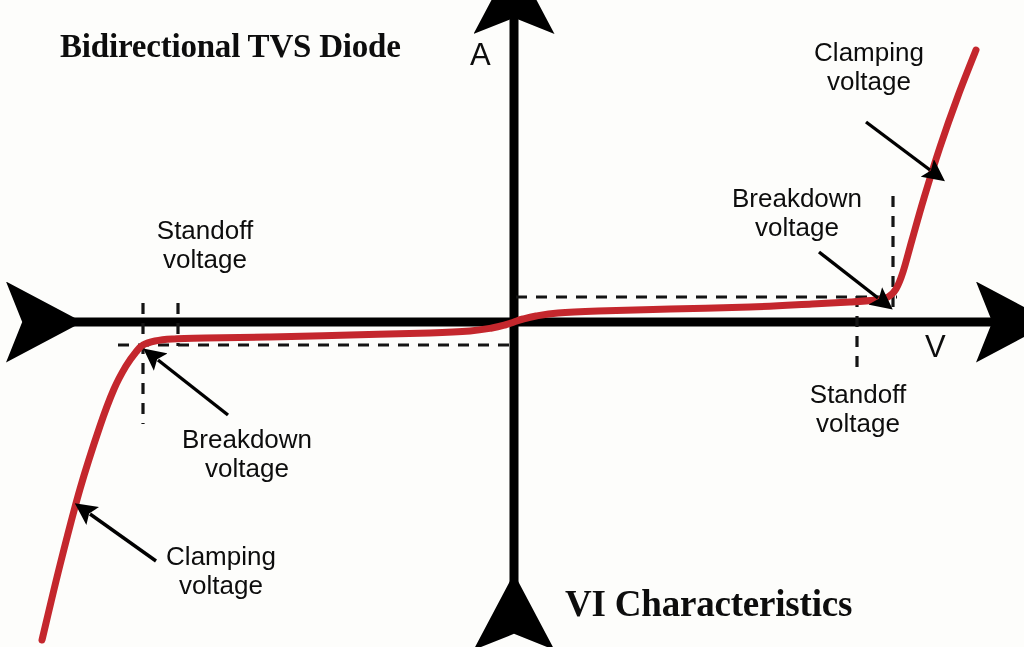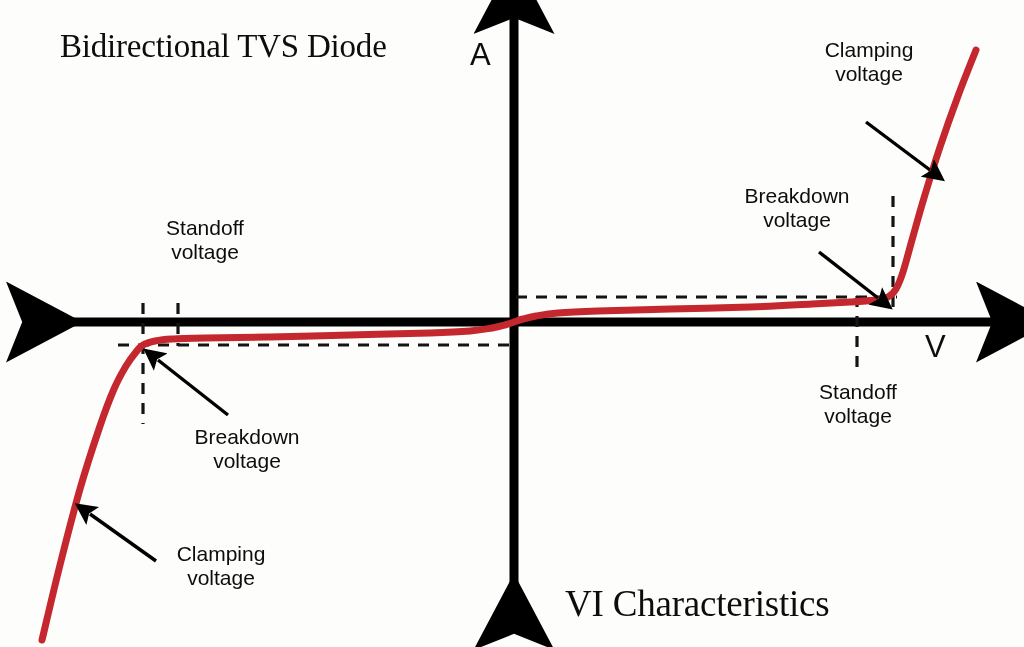--- a/index.html
+++ b/index.html
@@ -24,21 +24,21 @@
     height: 647px;
   }
   .lbl {
     position: absolute;
     color: #0d0d0d;
     white-space: pre;
     line-height: 1.12;
   }
   .lbl-serif {
     font-family: "Liberation Serif", serif;
-    font-weight: normal;
+    font-weight: bold;
   }
   .lbl-sans {
     font-family: "Liberation Sans", sans-serif;
     font-weight: 400;
   }
   .ctr { text-align: center; transform: translateX(-50%); }
 
   #title-main {
     left: 60px;
     top: 28px;
@@ -55,21 +55,21 @@
     left: 470px;
     top: 38px;
     font-size: 31px;
   }
   #axis-label-voltage {
     left: 925px;
     top: 330px;
     font-size: 31px;
   }
   .ann {
-    font-size: 21px;
+    font-size: 26px;
   }
   #ann-standoff-left  { left: 205px; top: 216px; }
   #ann-breakdown-left { left: 247px; top: 425px; }
   #ann-clamping-left  { left: 221px; top: 542px; }
   #ann-clamping-right { left: 869px; top: 38px; }
   #ann-breakdown-right{ left: 797px; top: 184px; }
   #ann-standoff-right { left: 858px; top: 380px; }
 </style>
 </head>
 <body>

